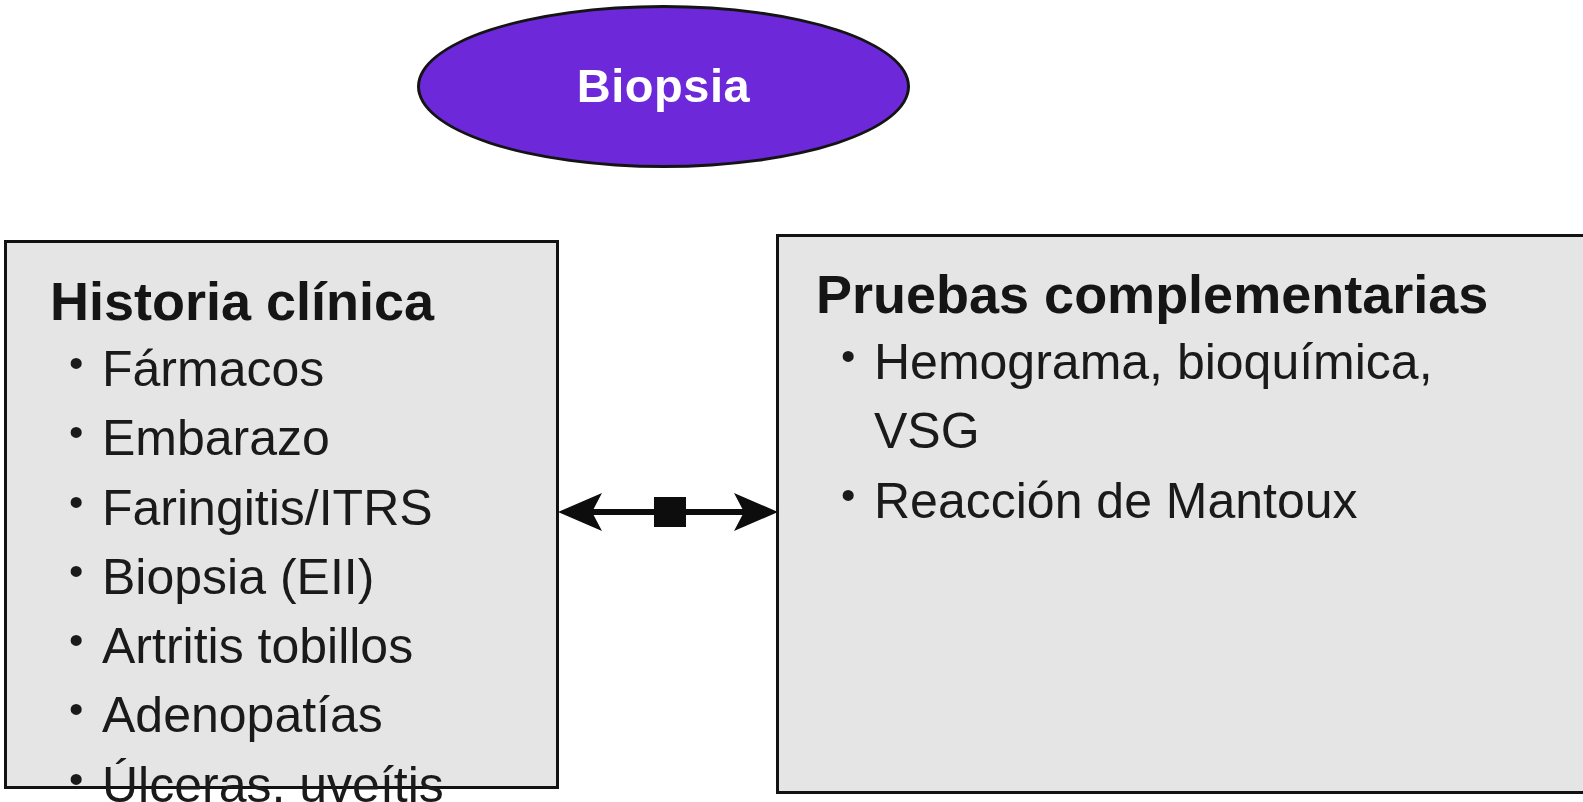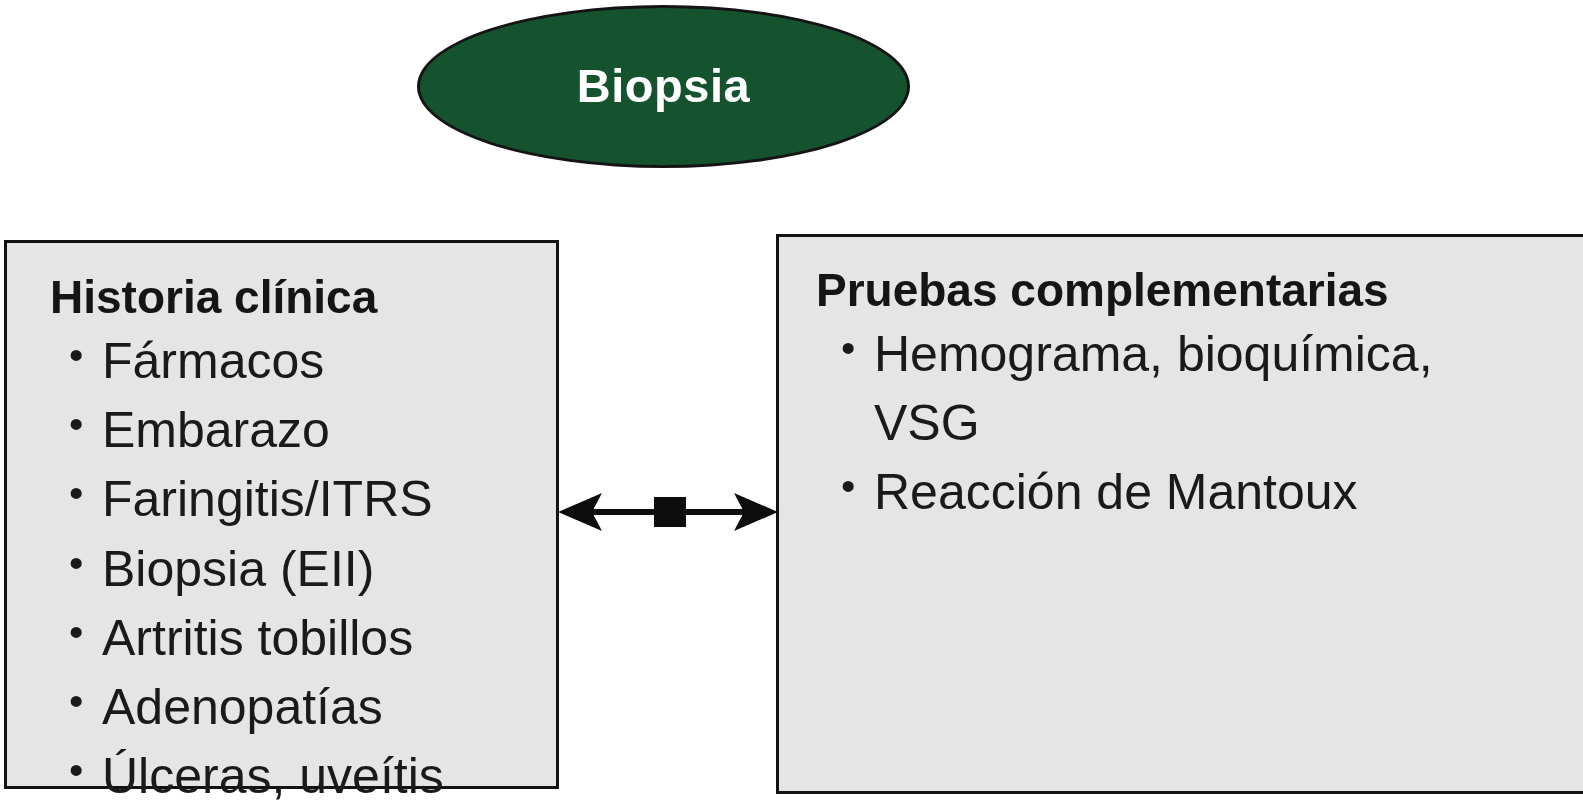--- a/index.html
+++ b/index.html
@@ -18,21 +18,21 @@
 
   
   #biopsia-node {
     position: absolute;
     left: 417px;
     top: 5px;
     width: 493px;
     height: 163px;
     box-sizing: border-box;
     border-radius: 50%;
-    background: #14532d;
+    background: #6d28d9;
     border: 3px solid #141414;
     display: flex;
     align-items: center;
     justify-content: center;
   }
   #biopsia-node .node-label {
     color: #ffffff;
     font-size: 47px;
     font-weight: bold;
     letter-spacing: 0.5px;
@@ -54,21 +54,21 @@
     height: 549px;
   }
   #panel-pruebas {
     left: 776px;
     top: 234px;
     width: 960px;
     height: 560px;
   }
 
   .panel-title {
-    font-size: 46px;
+    font-size: 54px;
     font-weight: bold;
     line-height: 1.02;
     color: #151515;
     white-space: nowrap;
   }
   #panel-historia .panel-title {
     margin: 31px 0 0 43px;
   }
   #panel-pruebas .panel-title {
     margin: 30px 0 0 37px;

